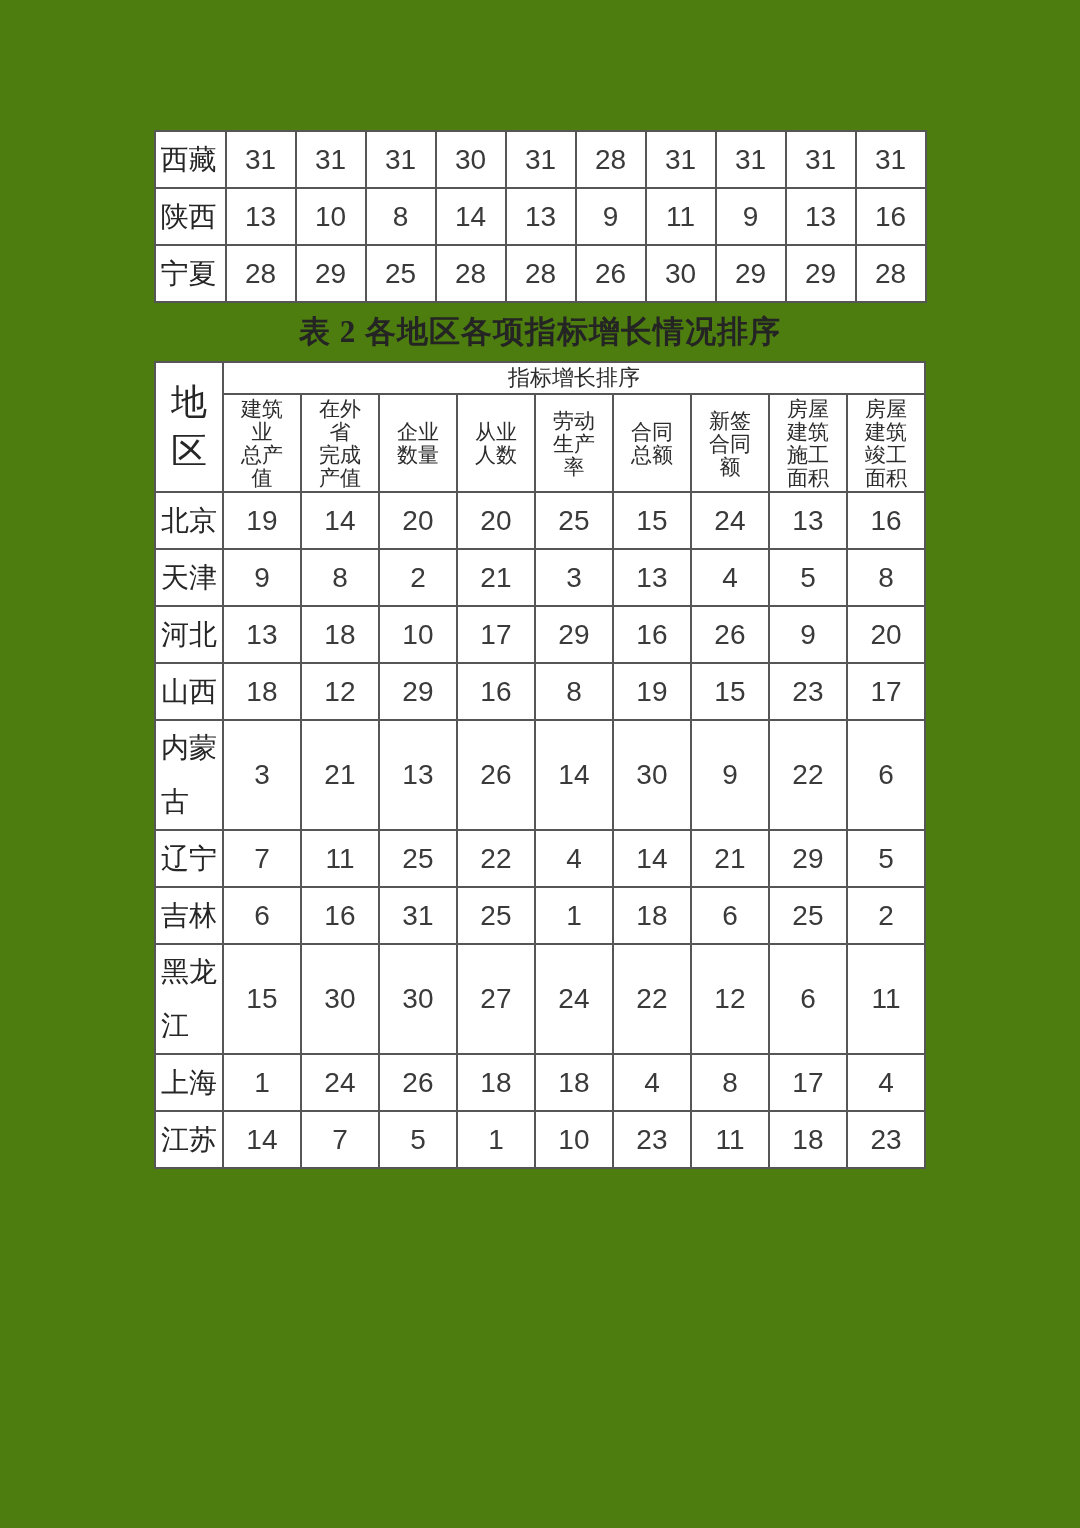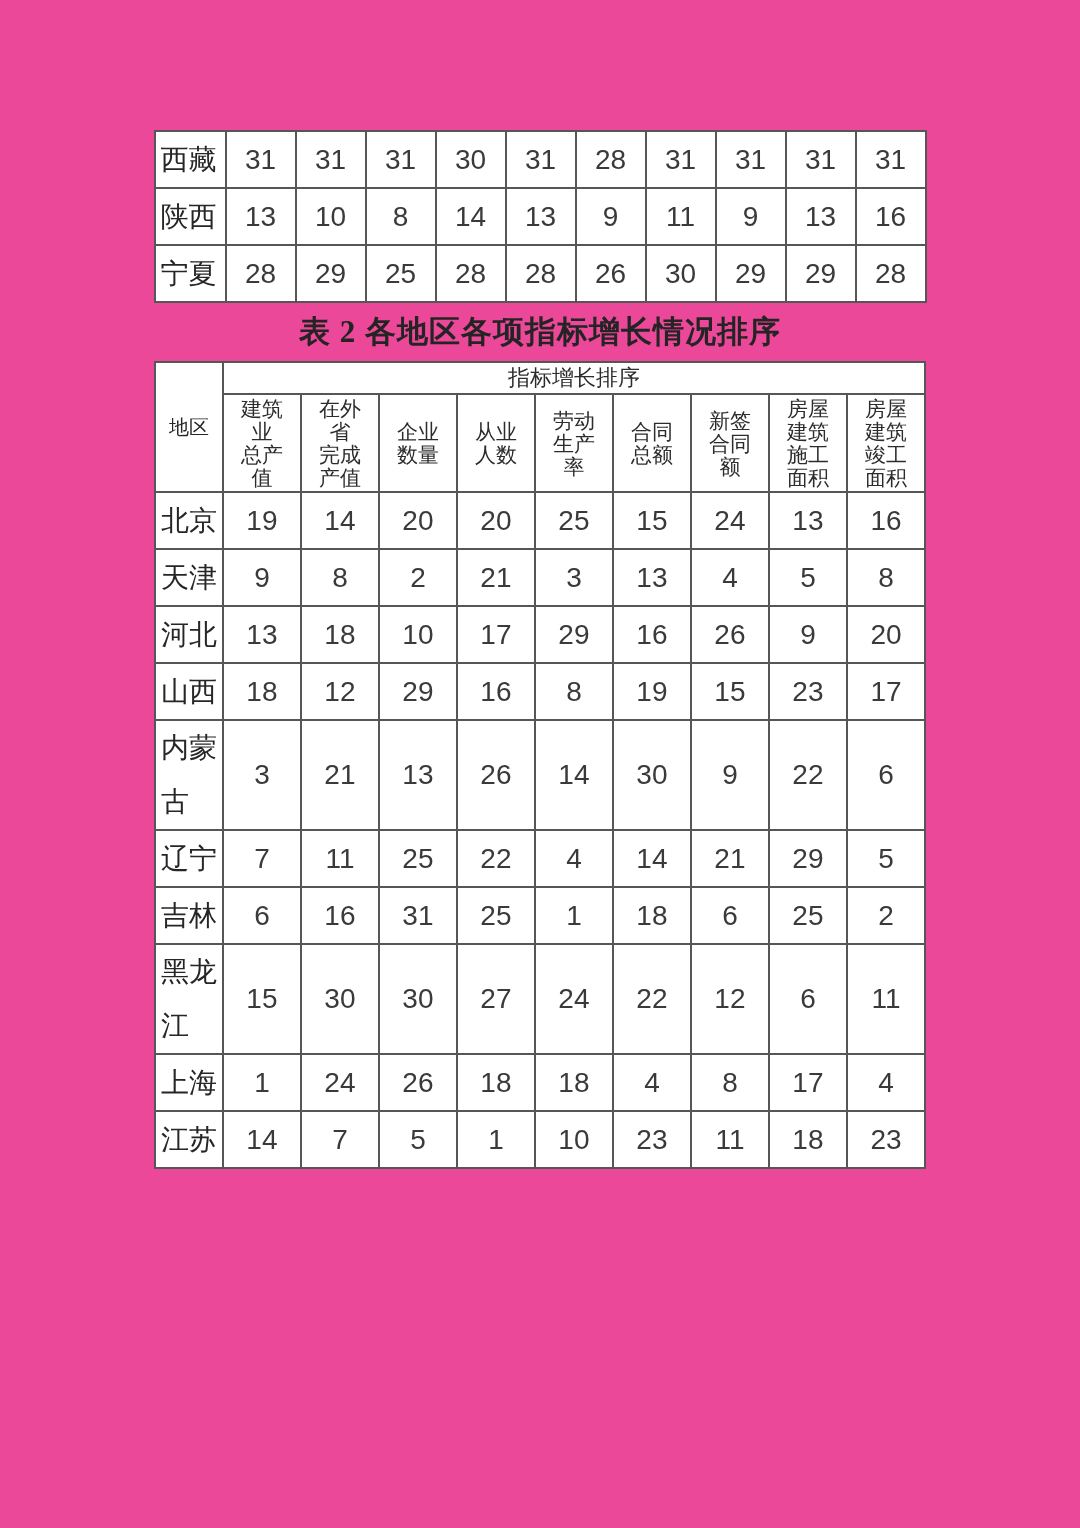--- a/index.html
+++ b/index.html
@@ -10,21 +10,21 @@
   body {
     width: 1080px;
     height: 1528px;
     font-family: "Liberation Sans", "DejaVu Sans", sans-serif;
     color: #343434;
     overflow: hidden;
   }
   .page {
     width: 1080px;
     height: 1528px;
-    background: #ec4899;
+    background: #4d7c0f;
     box-sizing: border-box;
     padding-top: 130px;
   }
   table {
     border-collapse: collapse;
     table-layout: fixed;
     margin: 0 auto;
     background: #ffffff;
   }
   td, th {
@@ -65,21 +65,21 @@
   }
   
   .t2 thead th.group-head {
     height: 28px;
     font-size: 22px;
     text-align: center;
     color: #2c2c2c;
     border-radius: 15px;
   }
   .t2 thead th.corner {
-    font-size: 20px;
+    font-size: 36px;
     text-align: center;
     color: #262626;
   }
   .t2 thead th.col-head {
     height: 90px;
     font-size: 21px;
     line-height: 23px;
     text-align: center;
     white-space: pre-line;
     color: #2c2c2c;

